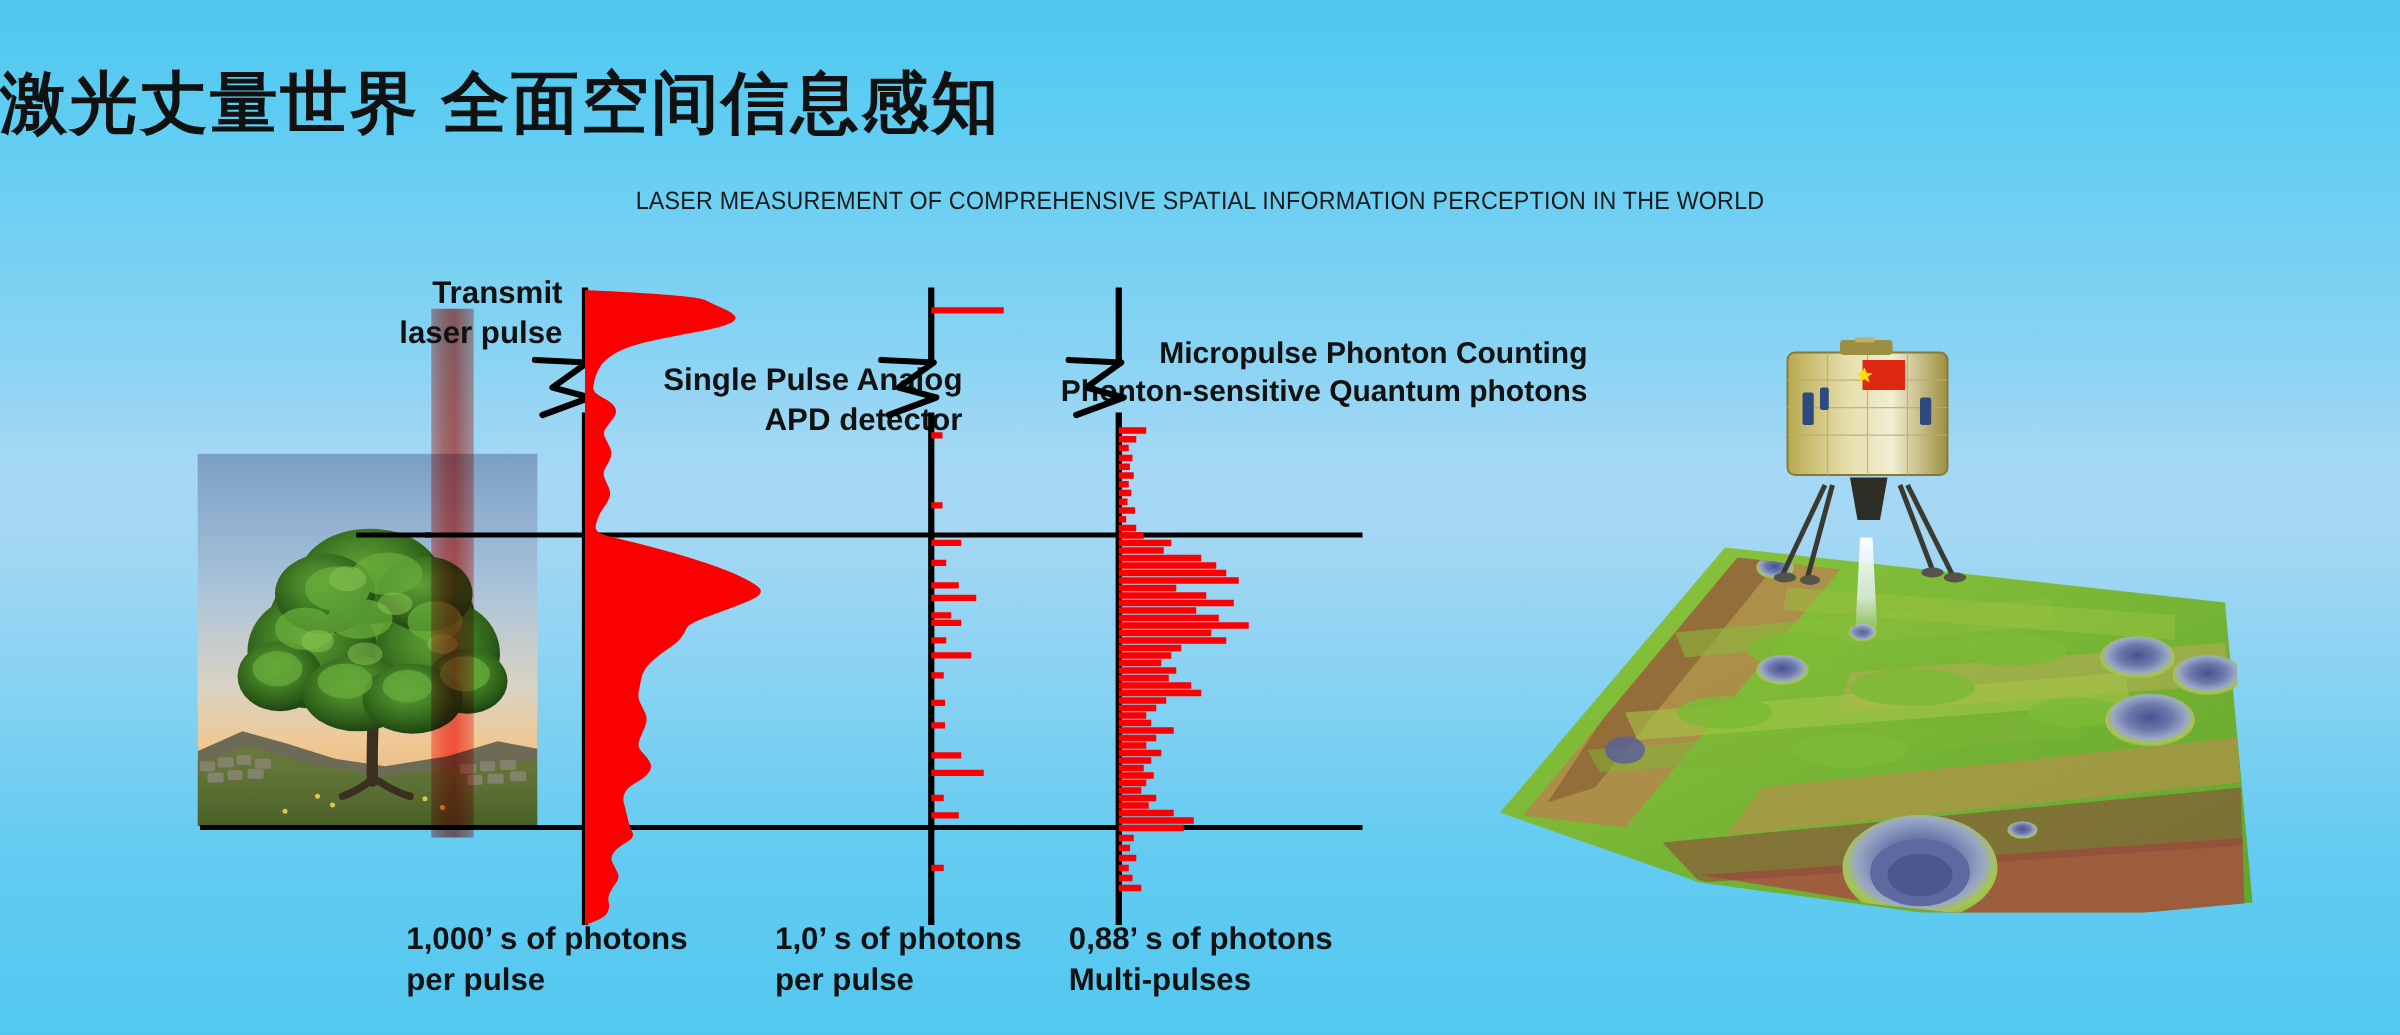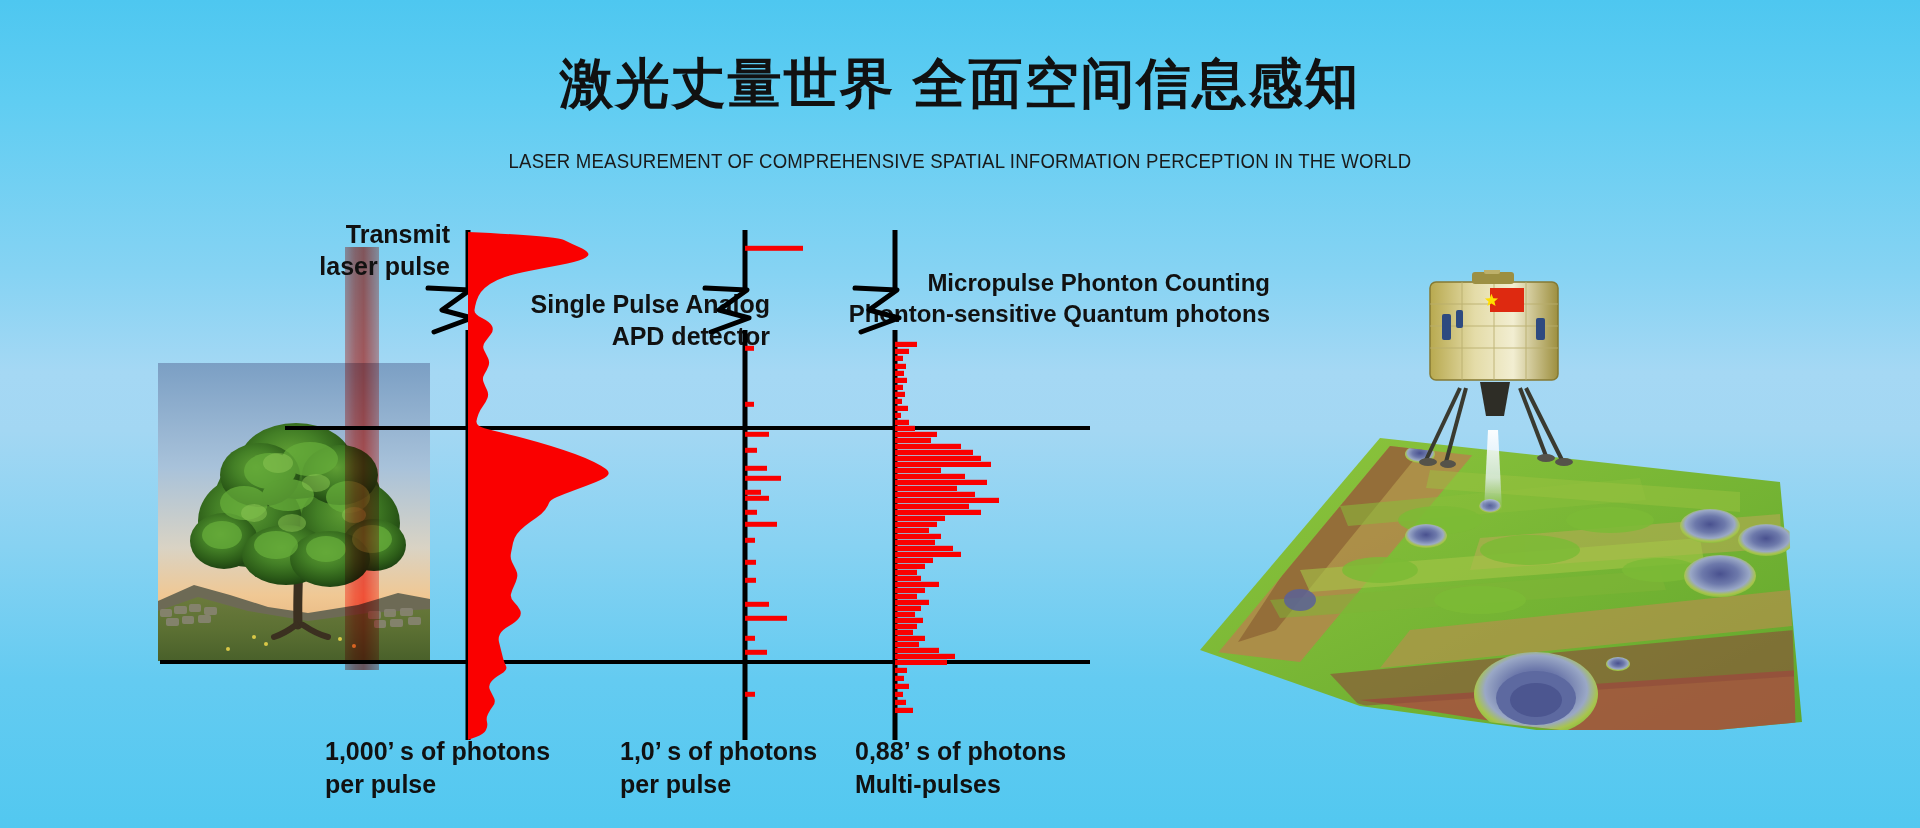--- a/index.html
+++ b/index.html
@@ -24,21 +24,20 @@
         #64cbf1 82%,
         #52c8f0 100%);
   }
 
   
   #title {
     position: absolute;
     top: 52px;
     left: 0;
     width: 1920px;
-    text-align: center;
     font-size: 54px;
     font-weight: bold;
     letter-spacing: 2px;
     color: #111111;
     line-height: 1.15;
     white-space: nowrap;
   }
   #subtitle {
     position: absolute;
     top: 150px;

